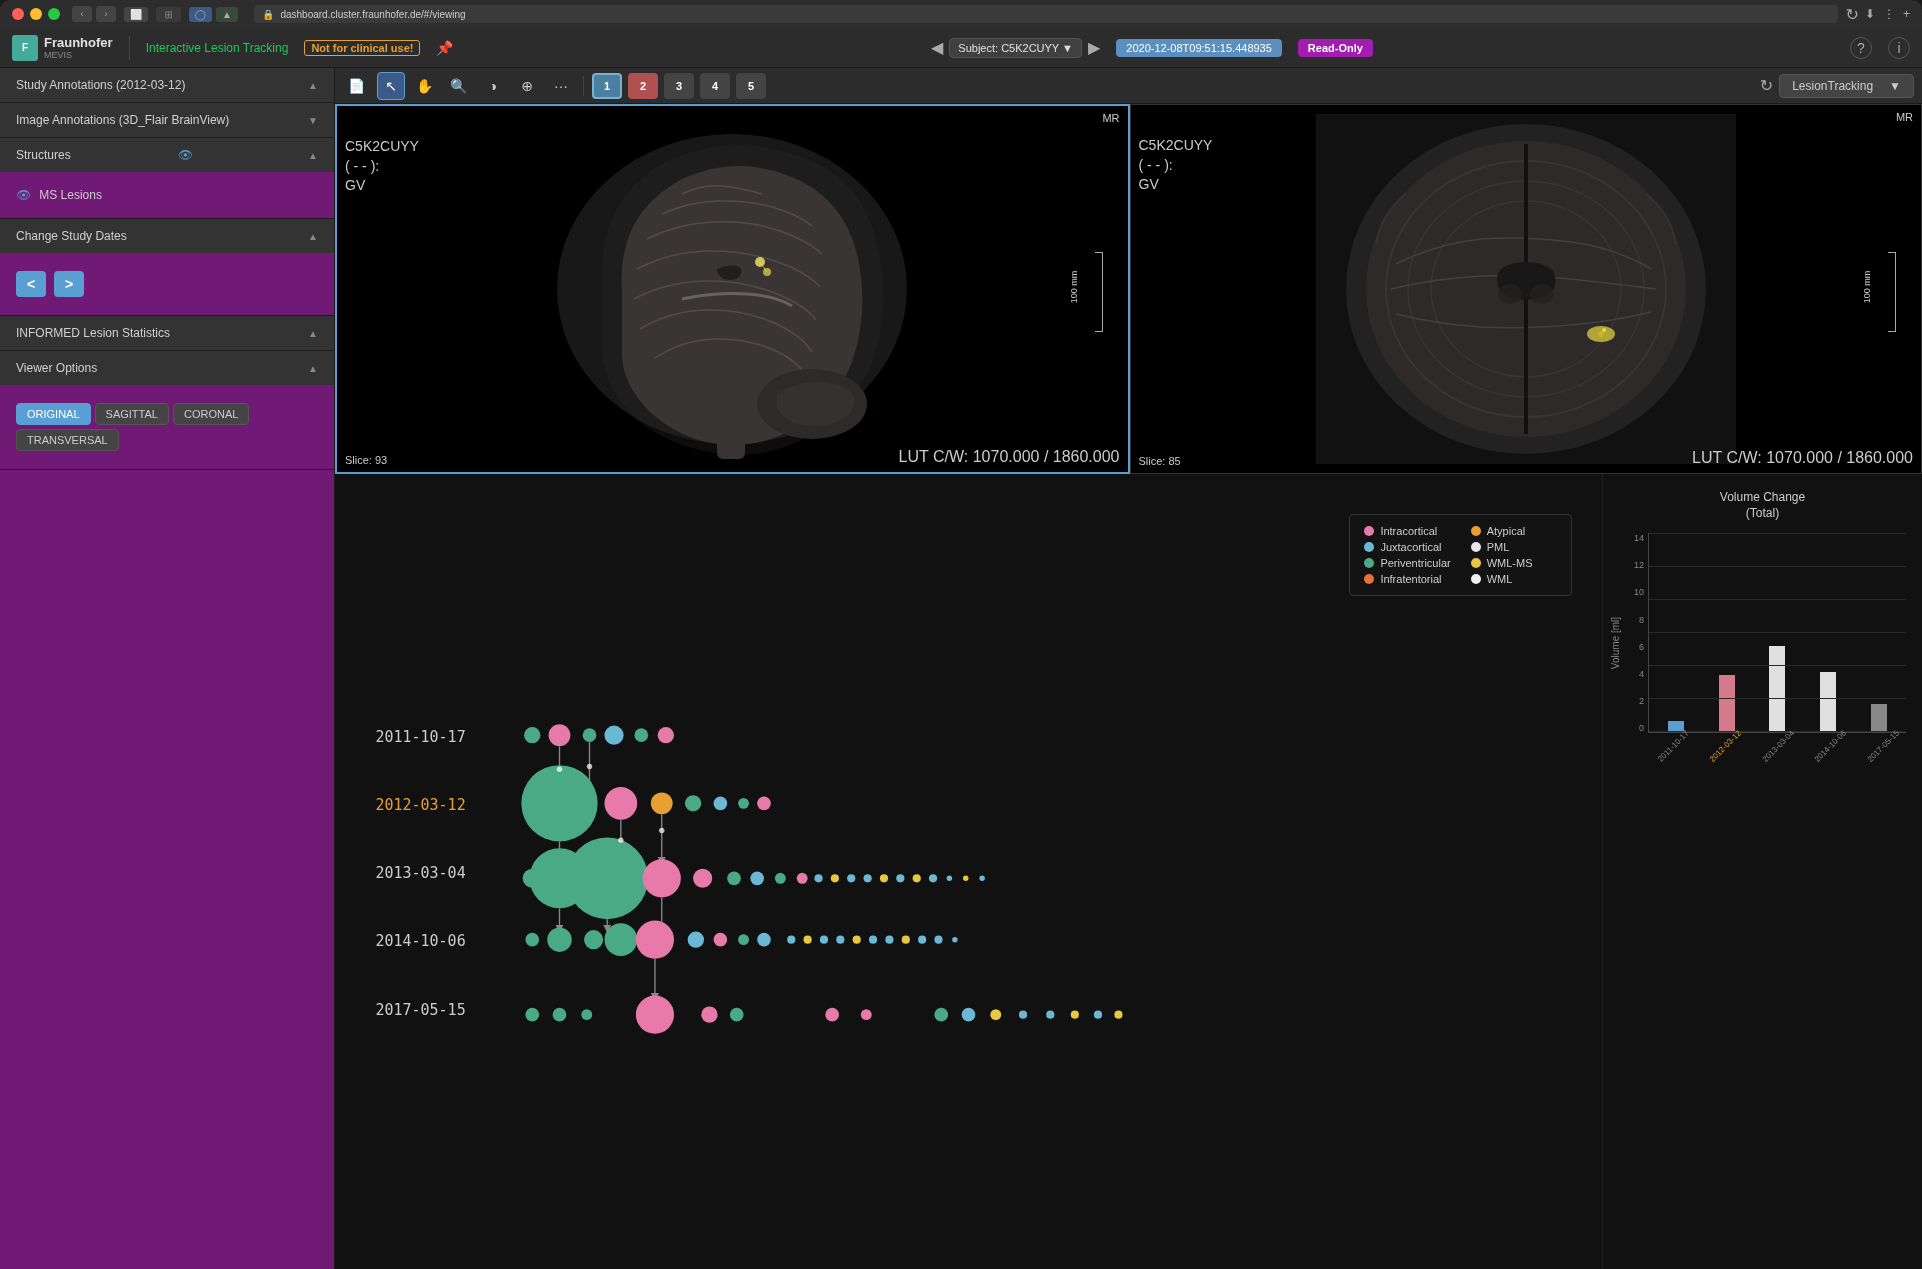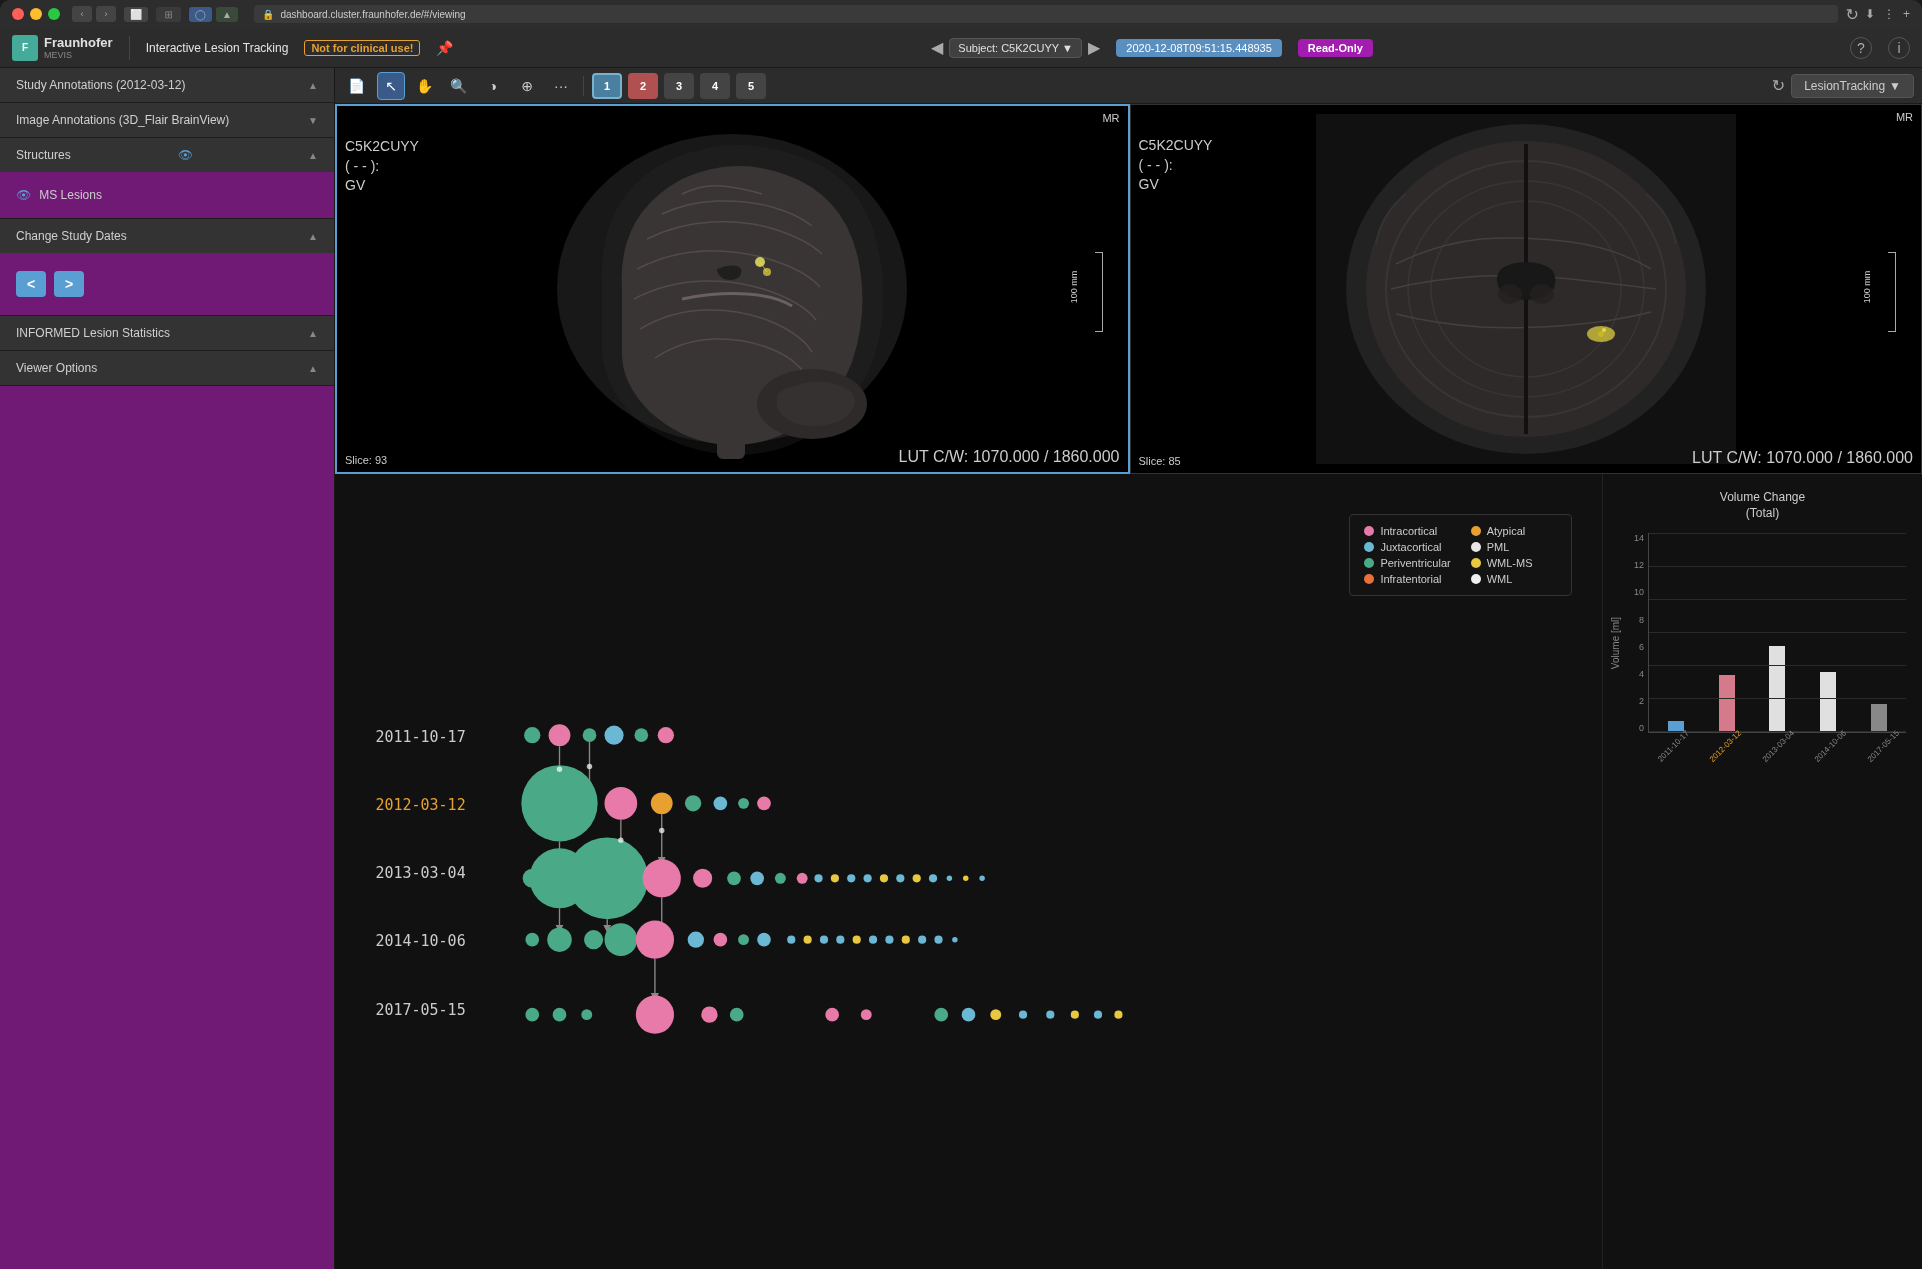--- a/index.html
+++ b/index.html
@@ -222,21 +222,21 @@
     .view-tab-5 { background: #444; }
     .toolbar-spacer { flex: 1; }
     .lesion-tracking-btn {
       background: #444;
       color: #ccc;
       border: 1px solid #555;
       padding: 4px 12px;
       border-radius: 4px;
       cursor: pointer;
       font-size: 12px;
-      display: flex; align-items: center; gap: 4px;
+      display: flex; align-items: center; gap: 16px;
     }
     .refresh-btn {
       background: transparent;
       border: none;
       color: #aaa;
       font-size: 16px;
       cursor: pointer;
     }
 
     
@@ -398,21 +398,21 @@
 
 <div class="app-header">
   <div class="logo-area">
     <div class="logo-icon">F</div>
     <div>
       <div style="font-size:13px;color:#e0e0e0;font-weight:bold;">Fraunhofer</div>
       <div style="font-size:9px;color:#888;">MEVIS</div>
     </div>
   </div>
   <div style="width:1px;height:24px;background:#444;"></div>
-  <div style="font-size:12px;color:#e5e5e5;">Interactive Lesion Tracking</div>
+  <div style="font-size:12px;color:#22c55e;">Interactive Lesion Tracking</div>
   <div class="clinical-badge">Not for clinical use!</div>
   <div style="font-size:14px;color:#aaa;cursor:pointer;">📌</div>
   <div class="header-spacer"></div>
   <div class="subject-nav">
     <span style="color:#aaa;cursor:pointer;font-size:16px;">◀</span>
     <div class="subject-dropdown">
       <span>Subject: C5K2CUYY</span> ▼
     </div>
     <span style="color:#aaa;cursor:pointer;font-size:16px;">▶</span>
   </div>
@@ -472,20 +472,28 @@
       <div class="sidebar-section-header">
         <span>INFORMED Lesion Statistics</span>
         <span class="section-chevron">▲</span>
       </div>
     </div>
 
     <div class="sidebar-section">
       <div class="sidebar-section-header">
         <span>Viewer Options</span>
         <span class="section-chevron">▲</span>
+      </div>
+      <div class="sidebar-content">
+        <div class="viewer-btns">
+          <button class="viewer-btn active">ORIGINAL</button>
+          <button class="viewer-btn">SAGITTAL</button>
+          <button class="viewer-btn">CORONAL</button>
+          <button class="viewer-btn">TRANSVERSAL</button>
+        </div>
       </div>
     </div>
 
   </div>
 
   <div class="content-area">
 
     <div class="toolbar">
       <button class="tool-btn">📄</button>
       <button class="tool-btn active">↖</button>

